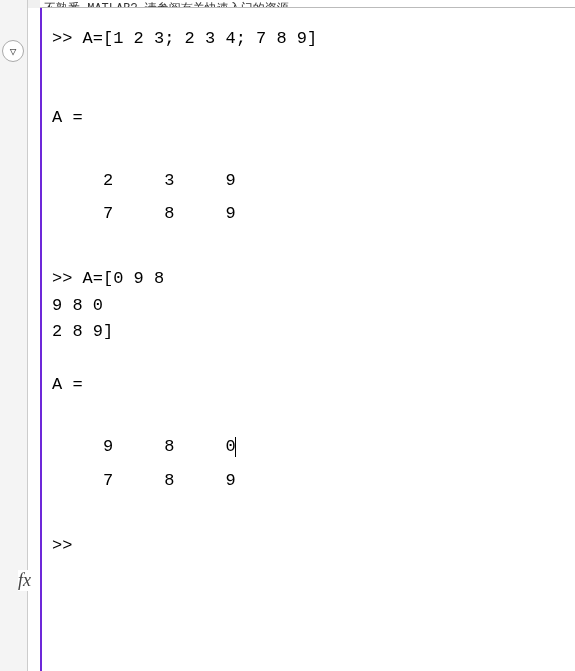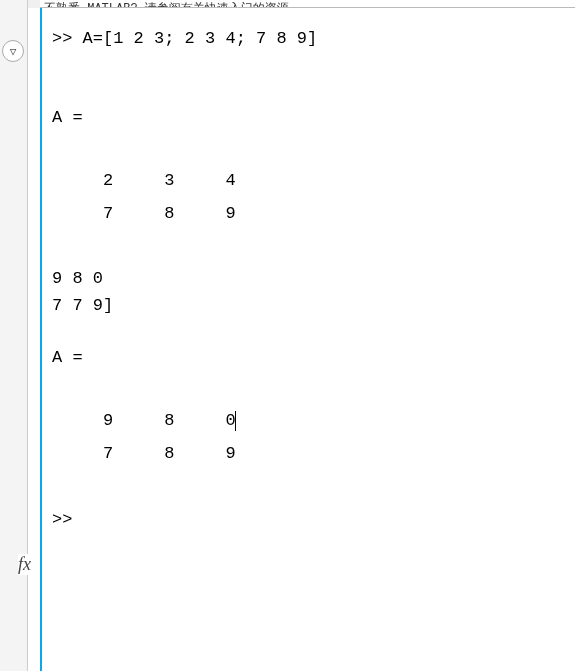--- a/index.html
+++ b/index.html
@@ -55,36 +55,36 @@
       white-space: nowrap;
       padding-left: 4px;
     }
     .command-window {
       position: absolute;
       left: 40px;
       top: 8px;
       right: 0;
       bottom: 0;
       background: #fff;
-      border-left: 2px solid #0ea5e9;
+      border-left: 2px solid #6d28d9;
       padding-left: 4px;
       overflow: hidden;
     }
     .fx-gutter {
       position: absolute;
       left: 28px;
       top: 8px;
       width: 12px;
       bottom: 0;
       background: #fff;
     }
     .fx-label {
       position: absolute;
       left: 18px;
-      top: 554px;
+      top: 570px;
       font-family: "Times New Roman", serif;
       font-style: italic;
       font-size: 18px;
       color: #444;
       z-index: 5;
       background: #fff;
     }
     .content {
       padding: 18px 0 0 6px;
       color: #000;
@@ -138,27 +138,28 @@
 <div class="command-window">
   <div class="content">
 
     <div class="prompt-line">&gt;&gt; A=[1 2 3; 2 3 4; 7 8 9]</div>
     <div class="blank"></div>
     <div class="blank"></div>
     <div class="line">A =</div>
     <div class="blank"></div>
 
     <div class="matrix-block">
-      <div class="matrix-row">     2     3     4</div>
+      <div class="matrix-row">     2     3     9</div>
       <div class="matrix-row">     7     8     9</div>
     </div>
 
     <div class="blank"></div>
+    <div class="prompt-line">&gt;&gt; A=[0 9 8</div>
     <div class="line">9 8 0</div>
-    <div class="line">7 7 9]</div>
+    <div class="line">2 8 9]</div>
     <div class="blank"></div>
     <div class="line">A =</div>
     <div class="blank"></div>
 
     <div class="matrix-block">
       <div class="matrix-row"><span>     9     8     0</span><span class="cursor-mark"></span></div>
       <div class="matrix-row">     7     8     9</div>
     </div>
 
     <div class="blank"></div>

